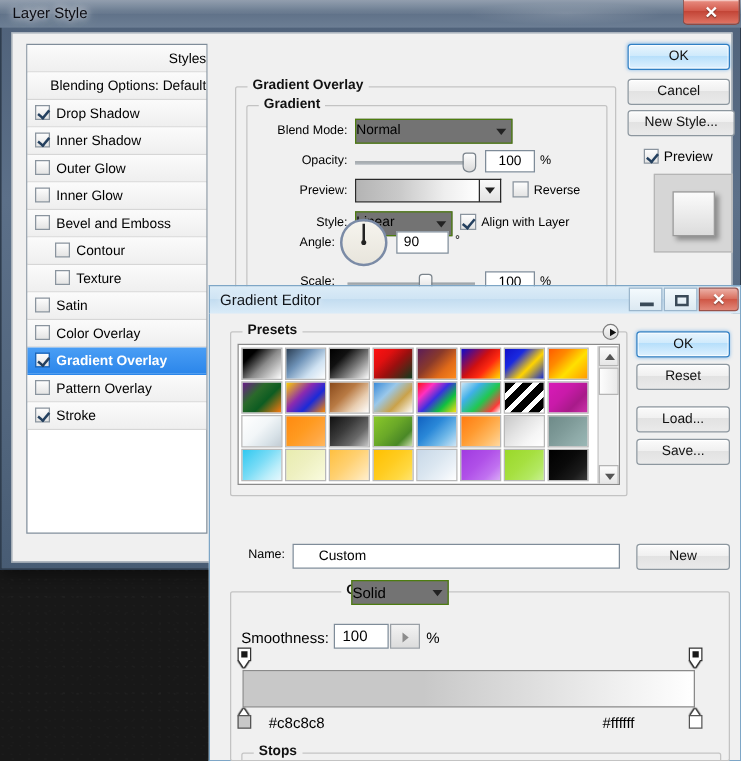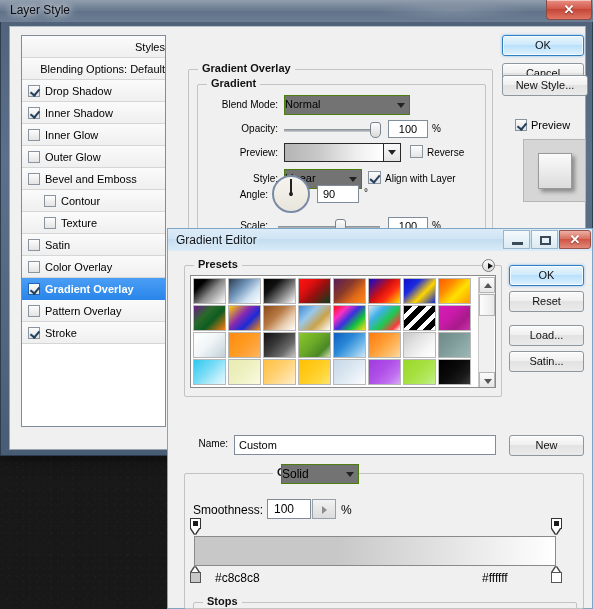--- a/index.html
+++ b/index.html
@@ -138,21 +138,21 @@
     color:#111;
   }
   .win-btn.default {
     border: 1px solid #2f7fc4;
     background: linear-gradient(180deg,#e9f5fd 0%,#cfeafc 45%,#b6dffb 46%,#dff1fe 100%);
     box-shadow: inset 0 0 0 1px rgba(255,255,255,.7), 0 0 3px rgba(60,150,230,.6);
   }
 
   #ok-ls   { left: 492px; top: 8px;  width: 82px; }
   #cancel-ls{ left: 492px; top: 36px; width: 82px; }
-  #newstyle-ls{ left: 492px; top: 48px; width: 86px; }
+  #newstyle-ls{ left: 492px; top: 61px; width: 86px; }
 
   #preview-cbx-wrap {
     position: absolute; left: 505px; top: 92px;
     font-size: 11px; white-space: nowrap;
   }
   #preview-cbx-wrap .cbx {
     display:inline-block; width:12px; height:12px;
     border:1px solid #8a949e;
     background: linear-gradient(180deg,#fdfdfd,#e4e4e4);
     vertical-align:-2px; margin-right:4px; position:relative;
@@ -192,21 +192,21 @@
   }
   #gb-gradient-overlay { left: 178px; top: 42px; width: 305px; height: 180px; }
   #gb-gradient        { left: 8px;  top: 14px;  width: 289px; height: 158px; }
 
   .fld-label {
     position: absolute; text-align: right; font-size: 10px; white-space: nowrap;
   }
   .txtbox {
     position: absolute;
     background: #fff; border: 1px solid #7f8c99;
-    font-size: 11px; line-height: 16px; padding-left: 4px;
+    font-size: 11px; line-height: 16px; padding-left: 20px;
     white-space: nowrap; overflow:hidden;
   }
   .combo {
     position: absolute;
     background: #737373; border: 1px solid #4d7c0f;
     font-size: 11px; line-height: 17px; padding-left: 0;
     white-space: nowrap; overflow:hidden;
   }
   .combo .arrow {
     position: absolute; right: 4px; top: 7px;
@@ -460,24 +460,24 @@
       <div class="style-row no-cbx">
         <span>Blending Options: Default</span>
       </div>
       <div class="style-row">
         <span class="cbx checked"></span><span>Drop Shadow</span>
       </div>
       <div class="style-row">
         <span class="cbx checked"></span><span>Inner Shadow</span>
       </div>
       <div class="style-row">
+        <span class="cbx"></span><span>Outer Glow</span>
+      </div>
+      <div class="style-row">
         <span class="cbx"></span><span>Inner Glow</span>
-      </div>
-      <div class="style-row">
-        <span class="cbx"></span><span>Outer Glow</span>
       </div>
       <div class="style-row">
         <span class="cbx"></span><span>Bevel and Emboss</span>
       </div>
       <div class="style-row indent">
         <span class="cbx"></span><span>Contour</span>
       </div>
       <div class="style-row indent">
         <span class="cbx"></span><span>Texture</span>
       </div>
@@ -689,21 +689,21 @@
           <div class="sb-btn sb-down">
               <span class="tri"></span>
             </div>
         </div>
       </div>
     </div>
 
     <div class="win-btn default" id="ok-ge">OK</div>
     <div class="win-btn" id="reset-ge">Reset</div>
     <div class="win-btn" id="load-ge">Load...</div>
-    <div class="win-btn" id="save-ge">Satin...</div>
+    <div class="win-btn" id="save-ge">Save...</div>
     <div class="win-btn" id="new-ge">New</div>
 
     <div class="fld-label" id="name-label">Name:</div>
     <div class="txtbox" id="name-input" placeholder="Custom">Custom</div>
 
     <div class="groupbox" id="gb-gradient-type">
       <div class="gb-title" style="left:88px;">Gradient Type:</div>
 
       <div class="combo" style="left:96px; top:-10px; width:78px; height:20px; font-size:12px; line-height:18px;">
         <span>Solid</span>

